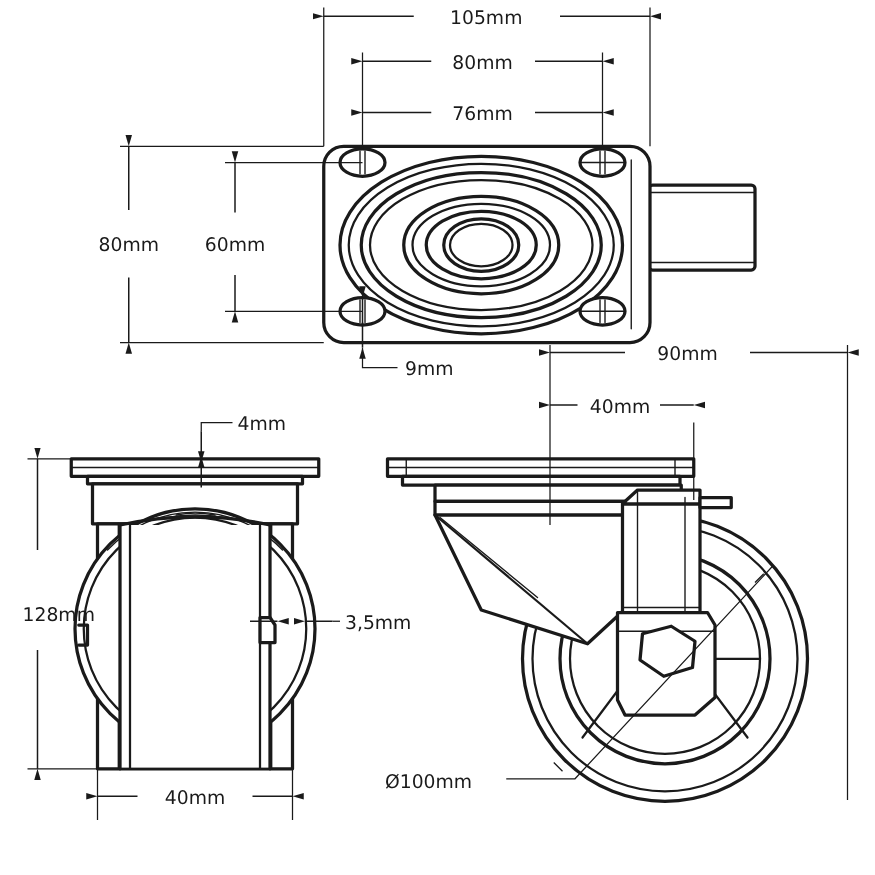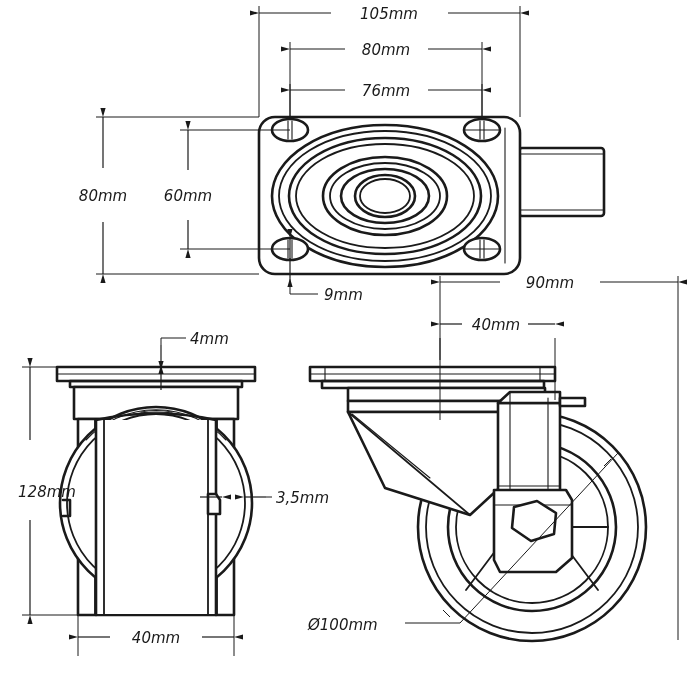--- a/index.html
+++ b/index.html
@@ -7,21 +7,20 @@
     padding: 0;
     background: #ffffff;
   }
   #sheet {
     position: relative;
     width: 700px;
     height: 700px;
     background: #ffffff;
     overflow: hidden;
     font-family: "DejaVu Sans", sans-serif;
-    font-style: italic;
   }
   #sheet svg {
     position: absolute;
     top: 0;
     left: 0;
     display: block;
   }
   text {
     font-family: "DejaVu Sans", sans-serif;
     font-size: 15px;

